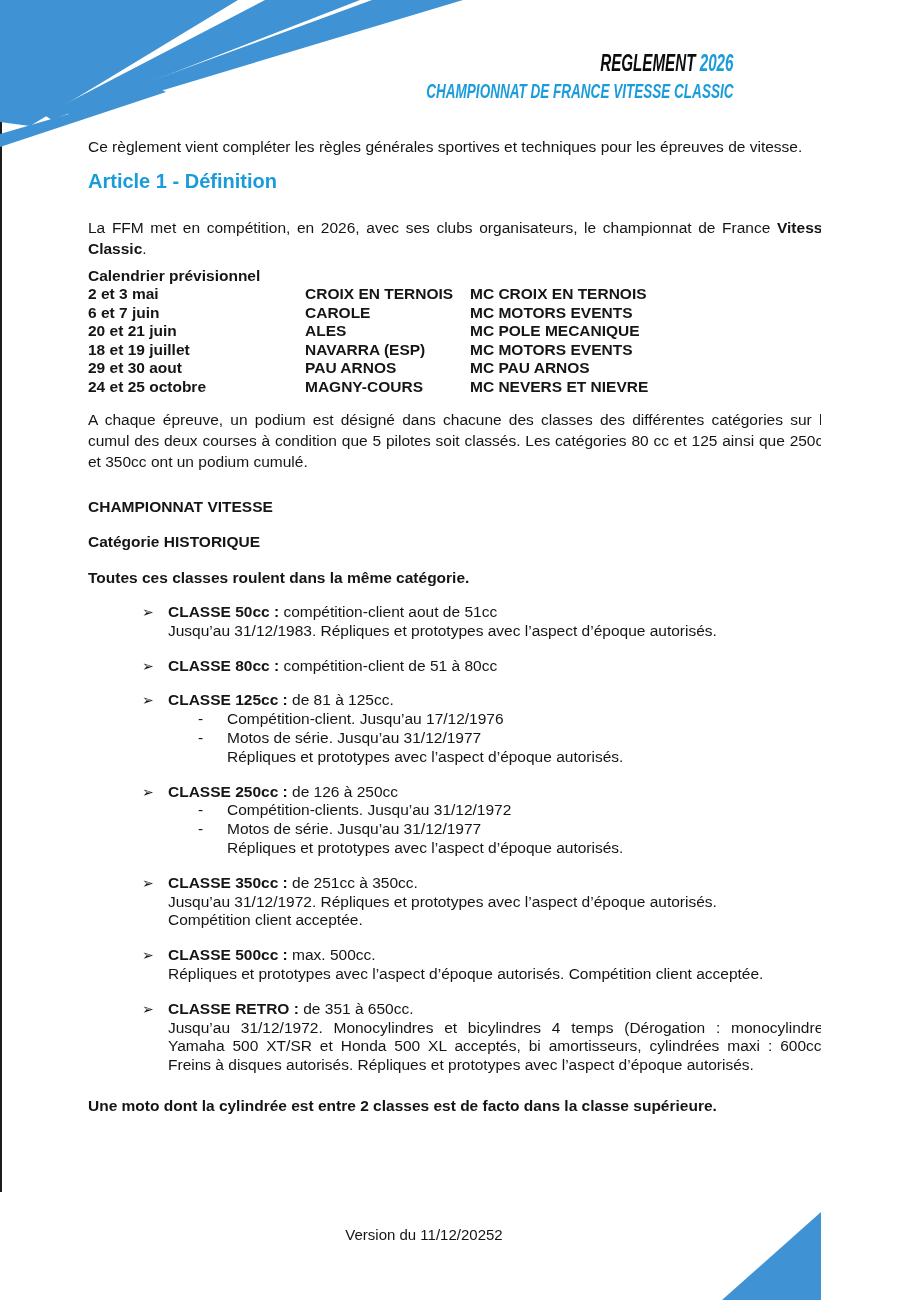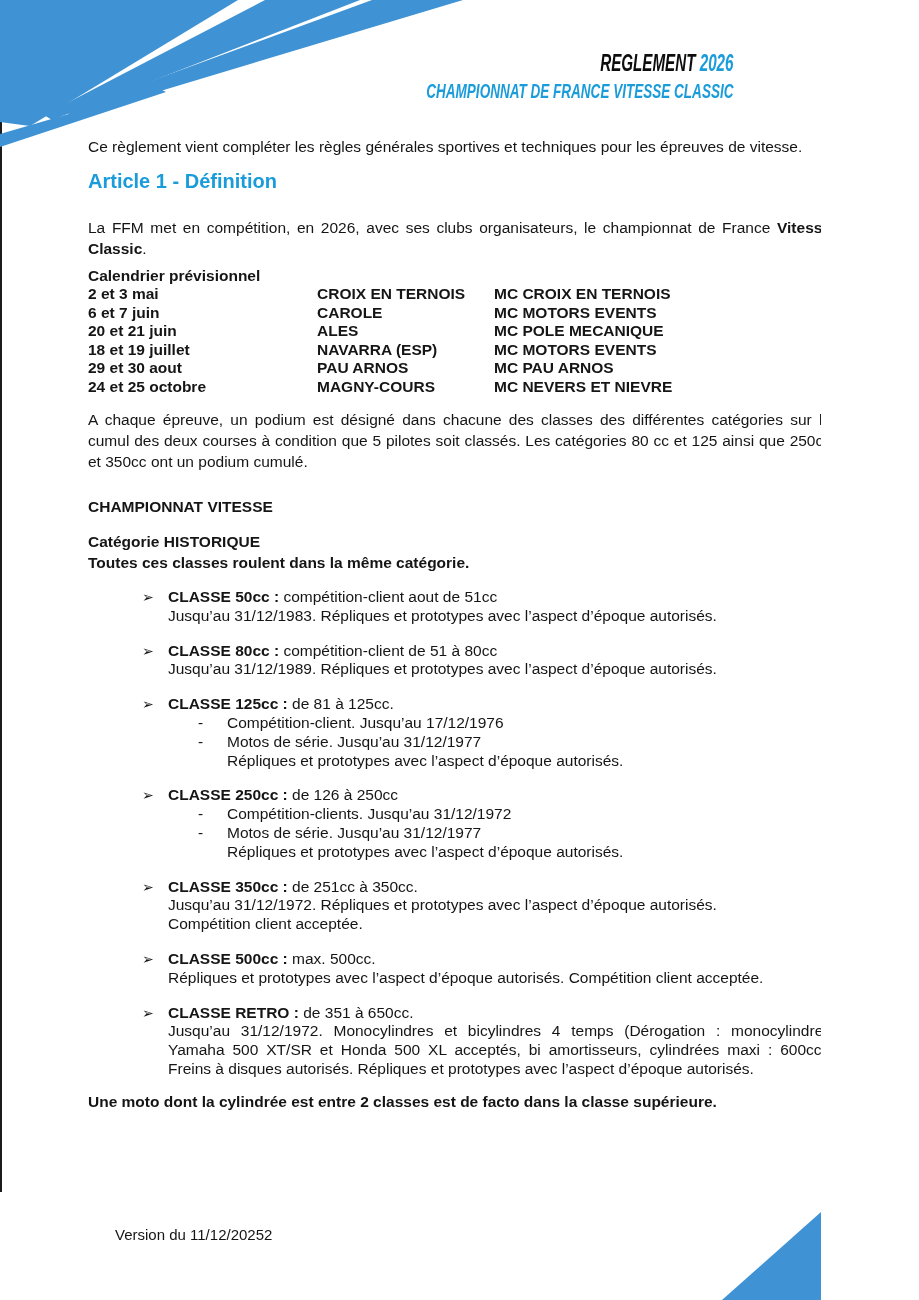--- a/index.html
+++ b/index.html
@@ -28,42 +28,42 @@
   .hdr-line1 .year{color:var(--accent);}
   .hdr-line2{font-size:20.5px;line-height:24px;color:var(--accent);margin-top:3px;}
 
   
   .main{position:absolute;left:88px;top:136px;width:743px;font-size:15.5px;line-height:21px;}
   .p-justify{text-align:justify;}
   .article-h{margin-top:13px;font-size:20px;line-height:22px;font-weight:bold;color:var(--accent);}
   .ffm{margin-top:25px;}
   .cal-head{margin-top:7px;font-weight:bold;line-height:19px;}
   .cal-table{font-weight:bold;line-height:18.5px;}
-  .cal-row{display:flex;gap:12px;}
+  .cal-row{display:flex;}
   .cal-c1{width:217px;flex:none;}
   .cal-c2{width:165px;flex:none;}
   .cal-c3{flex:1;}
   .podium{margin-top:13px;}
   .h-champ{margin-top:24px;font-weight:bold;}
   .h-categ{margin-top:14px;font-weight:bold;}
-  .h-note{font-weight:bold;}
+  .h-note{margin-top:15px;font-weight:bold;}
 
   .citem{position:relative;padding-left:80px;line-height:18.8px;}
   .citem.first{margin-top:15px;}
   .citem + .citem{margin-top:16px;}
   .bullet{position:absolute;left:54px;top:0;font-size:14px;}
   .cline{text-align:justify;}
   .sub{position:relative;padding-left:59px;}
   .dash{position:absolute;left:30px;top:0;}
 
-  .final-note{margin-top:12px;font-weight:bold;}
+  .final-note{margin-top:20px;font-weight:bold;}
 
   
   .footer{position:absolute;left:115px;right:88px;top:1225px;display:flex;
-          justify-content:flex-start;font-size:15px;line-height:19px;}
+          justify-content:center;font-size:15px;line-height:19px;}
 </style>
 </head>
 <body>
 
 <div class="page">
 
   <div class="edge-line"></div>
 
   <svg class="swoosh" viewBox="0 0 470 152" preserveAspectRatio="none">
     <polygon class="sw" points="0,0 238,0 30,126 0,122"></polygon>
@@ -133,21 +133,20 @@
 
     <div class="citem first">
       <span class="bullet">➢</span>
       <p class="cline"><b>CLASSE 50cc :</b> <span>compétition-client aout de 51cc</span></p>
       <p class="cline">Jusqu’au 31/12/1983. Répliques et prototypes avec l’aspect d’époque autorisés.</p>
     </div>
 
     <div class="citem">
       <span class="bullet">➢</span>
       <p class="cline"><b>CLASSE 80cc :</b> <span>compétition-client de 51 à 80cc</span></p>
-      <p class="cline">Jusqu’au 31/12/1989. Répliques et prototypes avec l’aspect d’époque autorisés.</p>
     </div>
 
     <div class="citem">
       <span class="bullet">➢</span>
       <p class="cline"><b>CLASSE 125cc :</b> <span>de 81 à 125cc.</span></p>
       <div class="sub">
         <span class="dash">-</span>
         <p>Compétition-client. Jusqu’au 17/12/1976</p>
       </div>
       <div class="sub">

